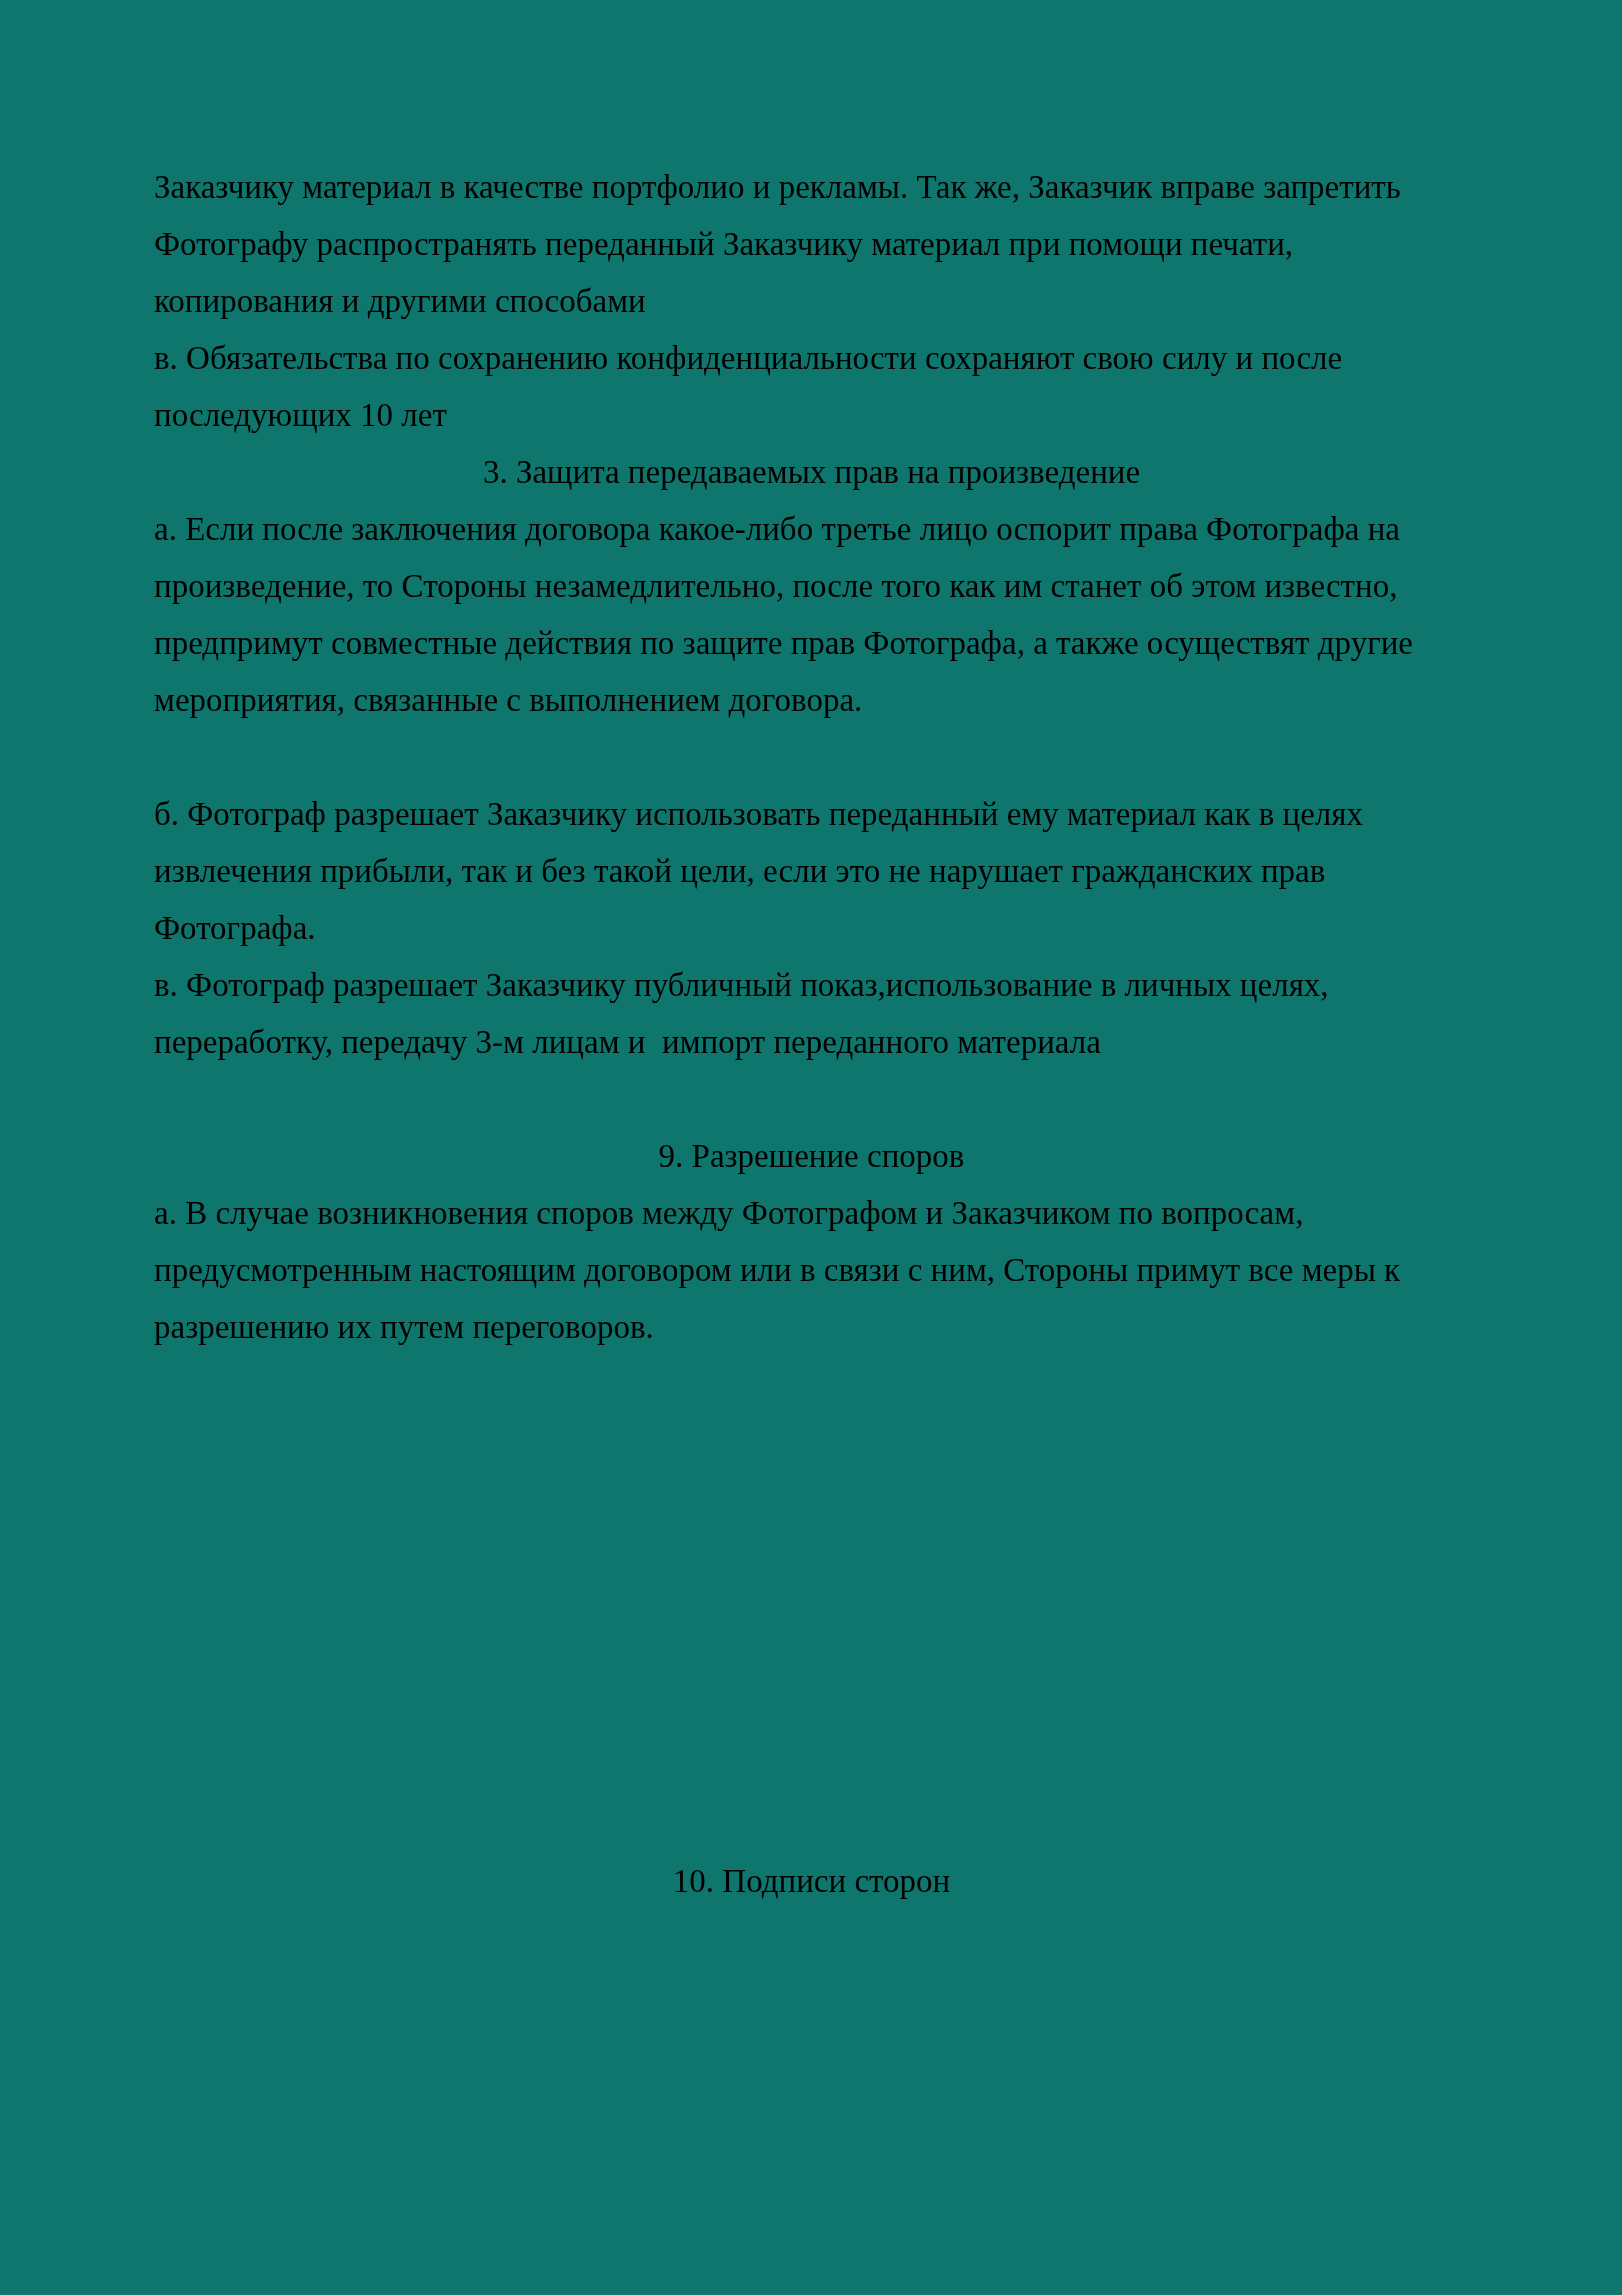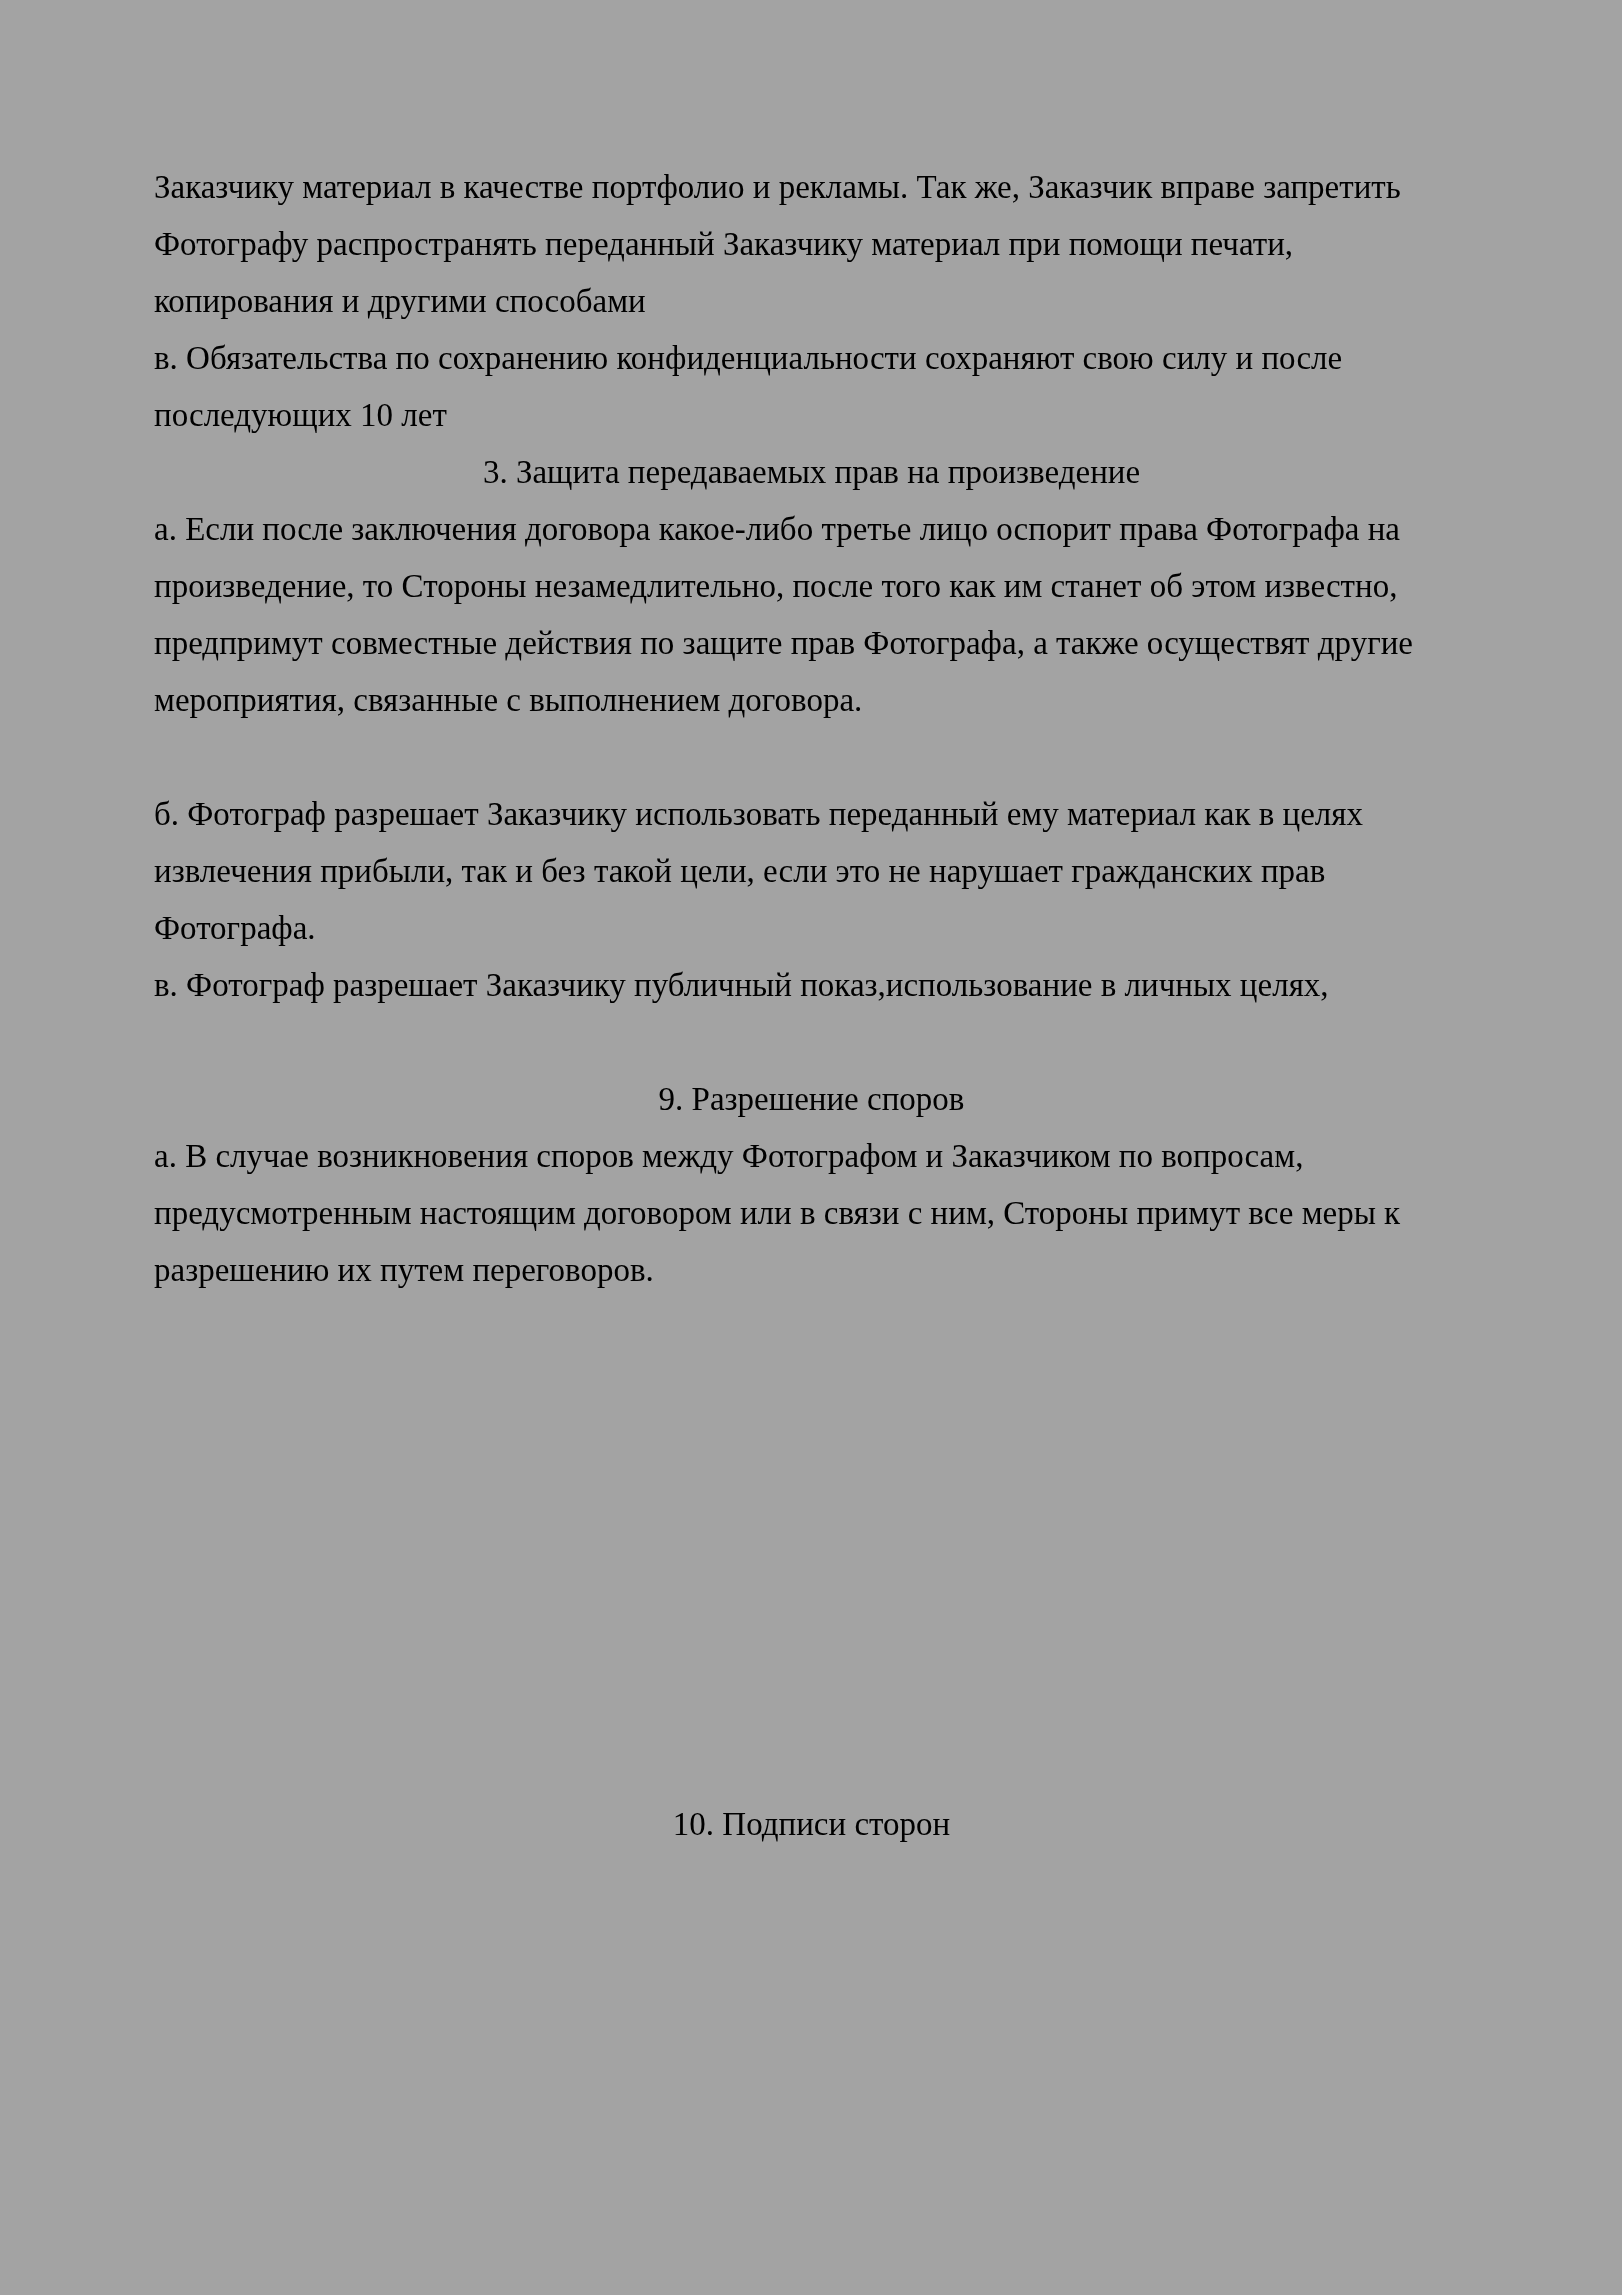--- a/index.html
+++ b/index.html
@@ -4,21 +4,21 @@
 <style>
   html, body {
     margin: 0;
     padding: 0;
     background: #ffffff;
   }
   .page {
     position: relative;
     width: 1623px;
     height: 2295px;
-    background: #a3a3a3;
+    background: #0f766e;
     overflow: hidden;
   }
   .content {
     position: absolute;
     left: 154px;
     top: 0;
     width: 1315px;
     padding-top: 159px;
     font-family: "Liberation Serif", "DejaVu Serif", serif;
     font-size: 33px;
@@ -57,20 +57,21 @@
     <div class="line">произведение, то Стороны незамедлительно, после того как им станет об этом известно,</div>
     <div class="line">предпримут совместные действия по защите прав Фотографа, а также осуществят другие</div>
     <div class="line">мероприятия, связанные с выполнением договора.</div>
 
     <div class="line"></div>
 
     <div class="line">б. Фотограф разрешает Заказчику использовать переданный ему материал как в целях</div>
     <div class="line">извлечения прибыли, так и без такой цели, если это не нарушает гражданских прав</div>
     <div class="line">Фотографа.</div>
     <div class="line">в. Фотограф разрешает Заказчику публичный показ,использование в личных целях,</div>
+    <div class="line">переработку, передачу 3-м лицам и  импорт переданного материала</div>
 
     <div class="line"></div>
 
     <div class="line center">9. Разрешение споров</div>
 
     <div class="line">а. В случае возникновения споров между Фотографом и Заказчиком по вопросам,</div>
     <div class="line">предусмотренным настоящим договором или в связи с ним, Стороны примут все меры к</div>
     <div class="line">разрешению их путем переговоров.</div>
 
     <div class="line center sig-gap">10. Подписи сторон</div>

